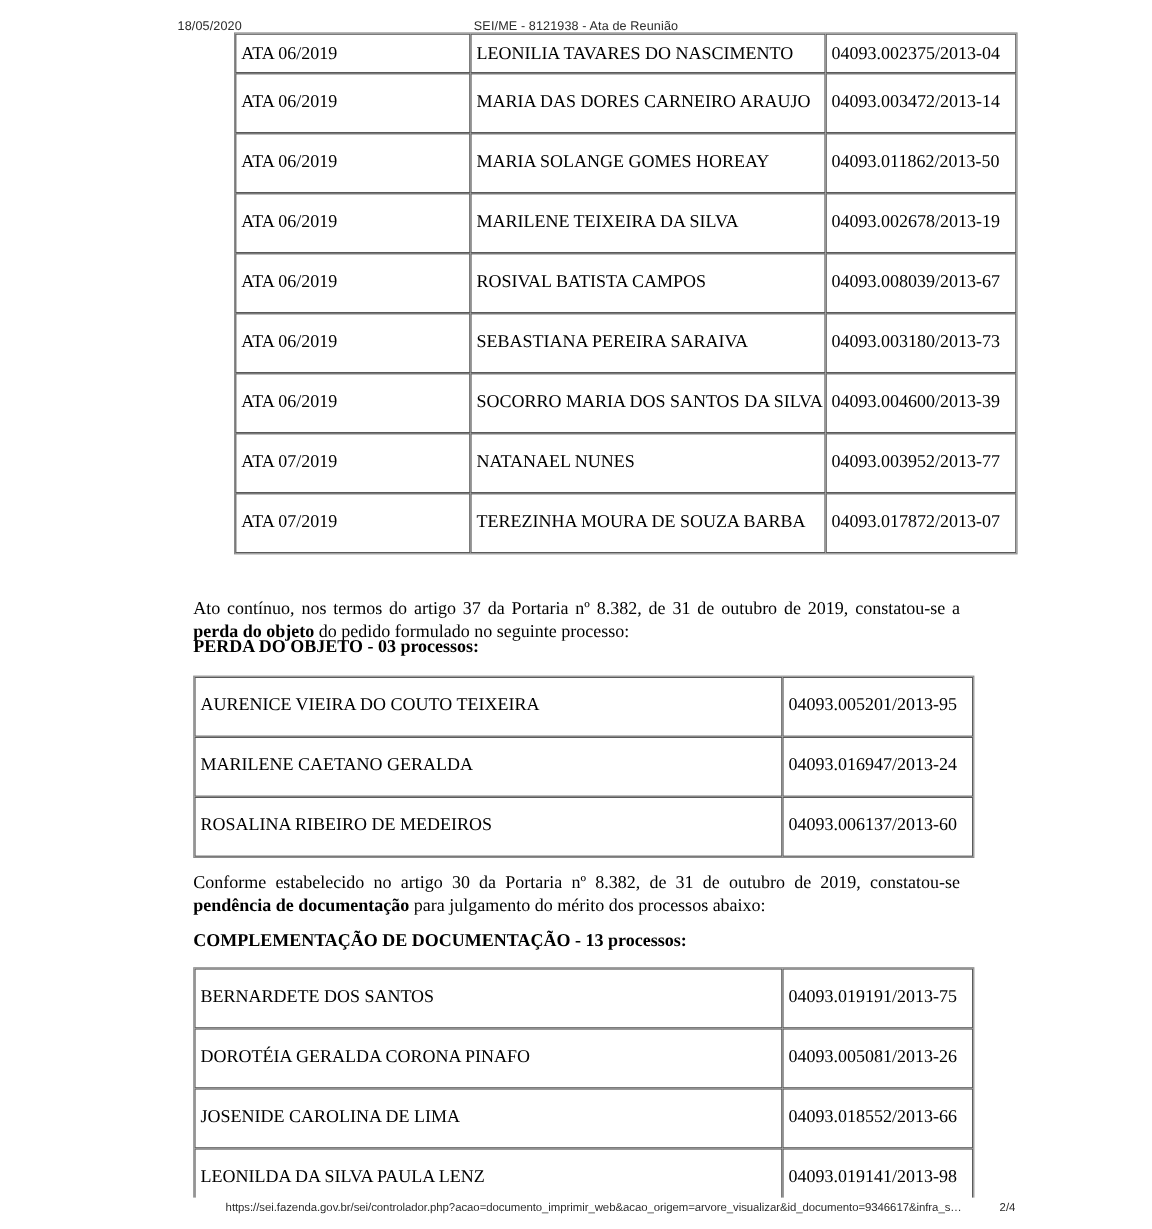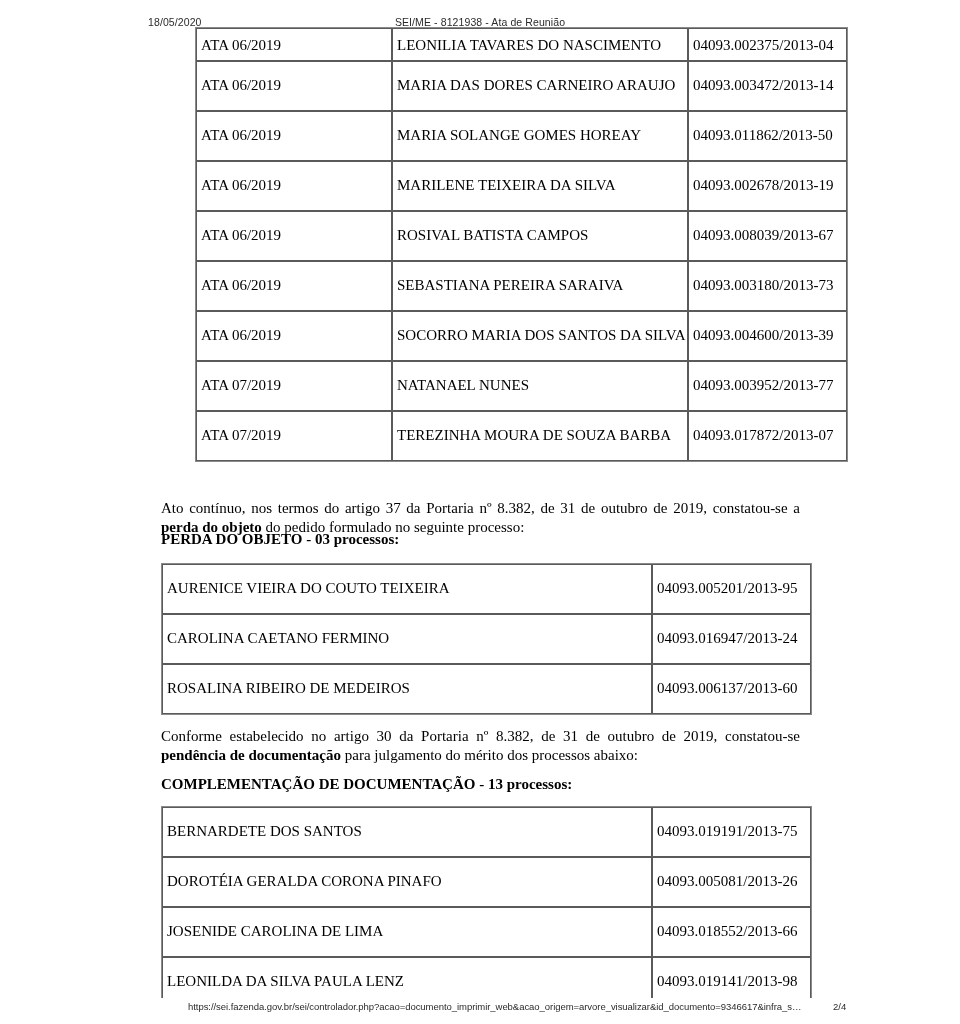--- a/index.html
+++ b/index.html
@@ -231,21 +231,21 @@
 
   <div class="heading" id="heading-perda-objeto">PERDA DO OBJETO - 03 processos:</div>
 
   <table class="sei-table" id="table-perda-objeto">
     <tbody>
       <tr>
         <td class="c-nome">AURENICE VIEIRA DO COUTO TEIXEIRA</td>
         <td class="c-proc">04093.005201/2013-95</td>
       </tr>
       <tr>
-        <td class="c-nome">CAROLINA CAETANO FERMINO</td>
+        <td class="c-nome">MARILENE CAETANO GERALDA</td>
         <td class="c-proc">04093.016947/2013-24</td>
       </tr>
       <tr>
         <td class="c-nome">ROSALINA RIBEIRO DE MEDEIROS</td>
         <td class="c-proc">04093.006137/2013-60</td>
       </tr>
     </tbody>
   </table>
 
   <p class="para" id="para-complementacao"><span>Conforme estabelecido no artigo 30 da Portaria nº 8.382, de 31 de outubro de 2019, constatou-se </span><b>pendência de documentação</b><span> para julgamento do mérito dos processos abaixo:</span></p>

